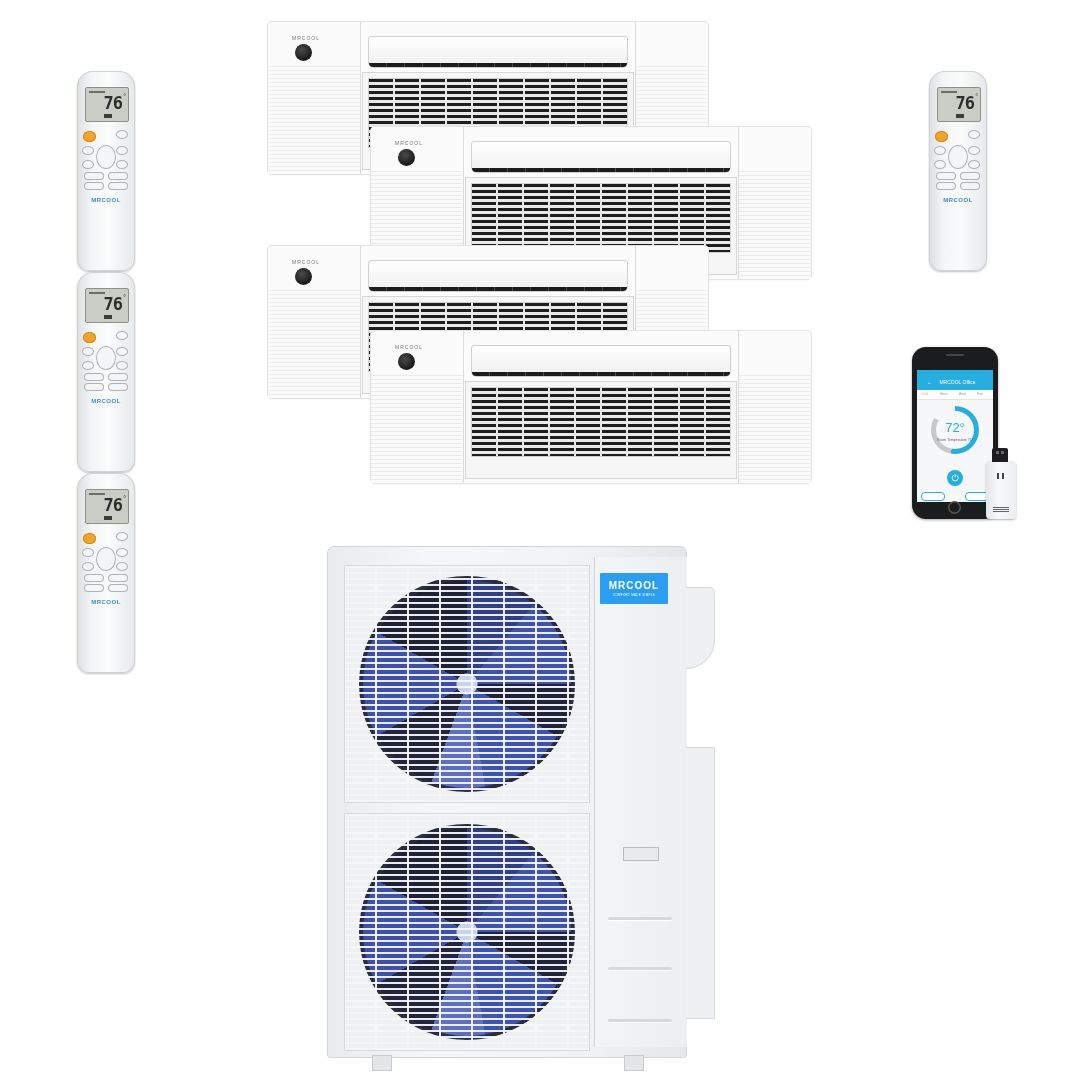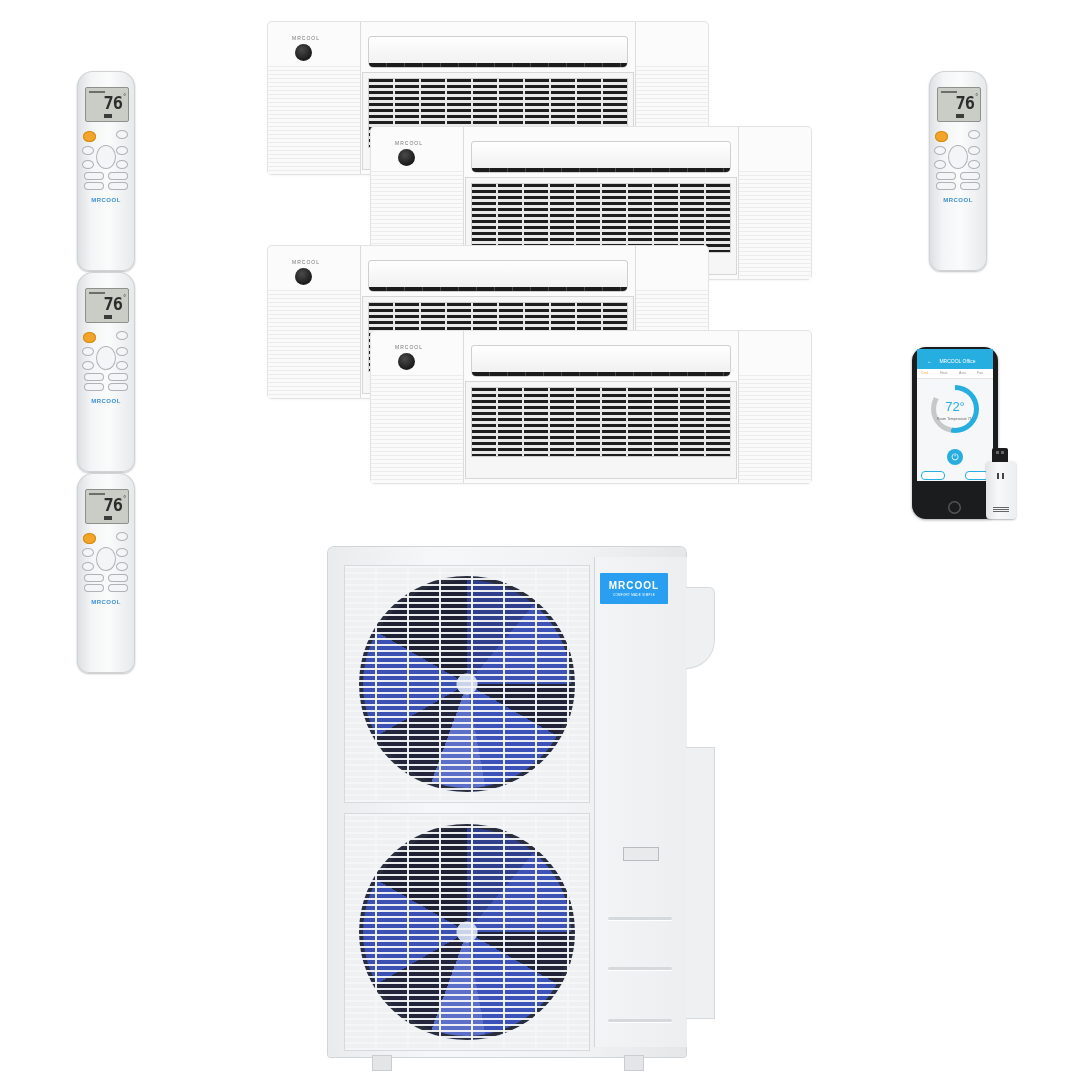--- a/index.html
+++ b/index.html
@@ -87,21 +87,21 @@
     border:1px solid #d6d6d6; background:#f6f6f6;
   }
 
   
   .phone {
     position:absolute; left:912px; top:347px; width:86px; height:172px;
     background:#1b1c1e; border-radius:14px;
     box-shadow:0 1px 3px rgba(0,0,0,0.35);
   }
   .phone .screen {
-    position:absolute; left:5px; top:2px; width:76px; height:132px;
+    position:absolute; left:5px; top:23px; width:76px; height:132px;
     background:#f5f7f8; overflow:hidden;
   }
   .phone .appbar {
     height:20px; background:#27aee0; color:#fff; font-size:5px; padding:9px 0 0 10px; box-sizing:border-box;
   }
   .phone .tabs { height:9px; background:#fff; border-bottom:1px solid #e3e3e3; position:relative; }
   .phone .tabs span { position:absolute; top:2px; font-size:3.5px; color:#999; }
   .phone .tabs .active { color:#f0a640; }
   .phone .dial {
     position:absolute; left:14px; top:36px; width:48px; height:48px; border-radius:50%;

